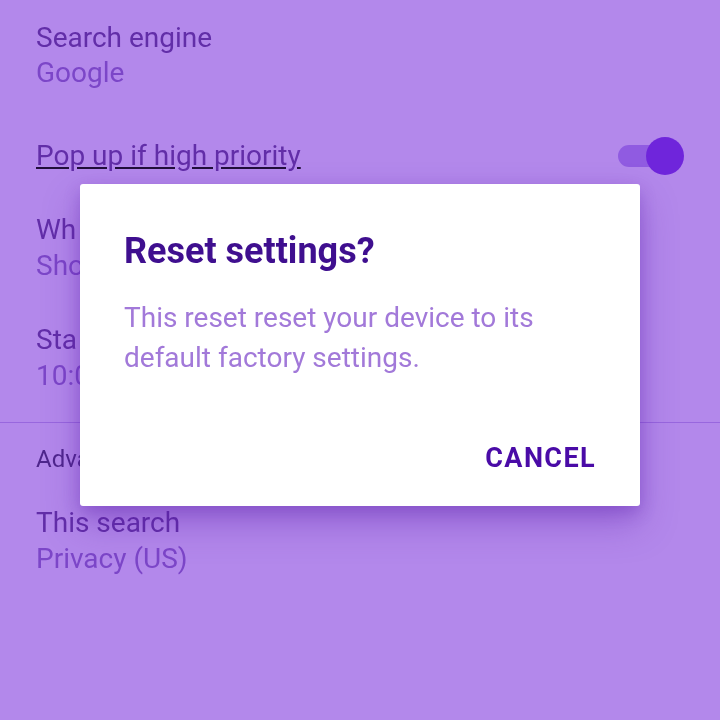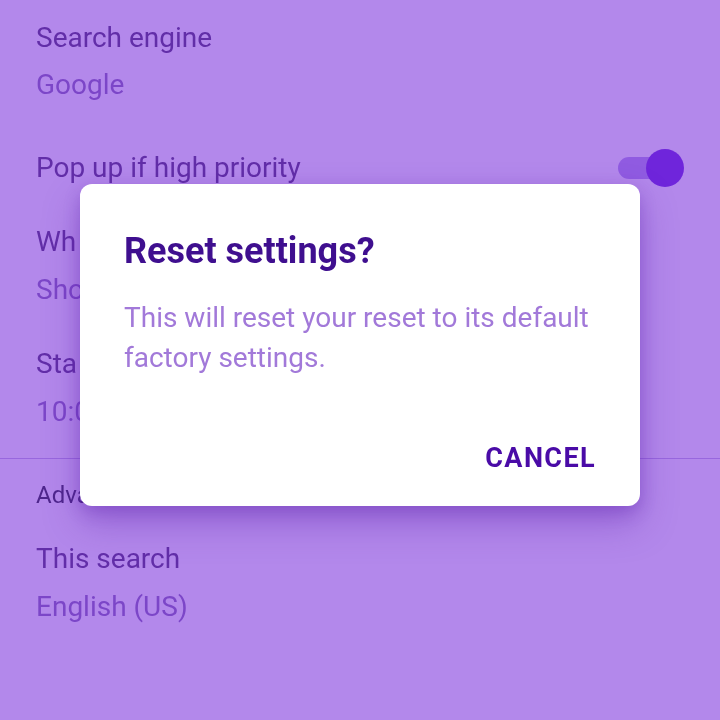--- a/index.html
+++ b/index.html
@@ -20,29 +20,30 @@
 
   .setting-item .title {
     font-size: 28px;
     color: #5a2b99;
     line-height: 1.3;
   }
 
   .setting-item .subtitle {
     font-size: 28px;
     color: #7e4dc5;
-    margin-top: 12px;
+    margin-top: 0;
     line-height: 1.2;
   }
 
   .setting-item.toggle-row {
     display: flex;
     align-items: center;
     justify-content: space-between;
     padding: 28px 0 18px 0;
+    text-decoration: underline;
   }
 
   .toggle {
     position: relative;
     width: 66px;
     height: 36px;
   }
   .toggle .track {
     position: absolute;
     top: 7px;
@@ -79,21 +80,21 @@
     inset: 0;
     background: rgba(120, 55, 210, 0.28);
   }
 
   .dialog {
     position: absolute;
     top: 184px;
     left: 80px;
     width: 560px;
     background: #ffffff;
-    border-radius: 12px;
+    border-radius: 3px;
     box-shadow: 0 18px 36px rgba(90, 30, 170, 0.34), 0 6px 16px rgba(90, 30, 170, 0.28);
     padding: 46px 44px 32px 44px;
   }
 
   .dialog-title {
     font-size: 36px;
     font-weight: 700;
     color: #3f0f8f;
     margin-bottom: 26px;
   }
@@ -151,27 +152,27 @@
     <div class="title">Sta</div>
     <div class="subtitle">10:0</div>
   </div>
 
   <div class="divider"></div>
 
   <div class="section-header">Adva</div>
 
   <div class="setting-item">
     <div class="title">This search</div>
-    <div class="subtitle">English (US)</div>
+    <div class="subtitle">Privacy (US)</div>
   </div>
 
 
 </div>
 
 <div class="scrim"></div>
 
 <div class="dialog">
   <div class="dialog-title">Reset settings?</div>
-  <div class="dialog-body">This will reset your reset to its default factory settings.</div>
+  <div class="dialog-body">This reset reset your device to its default factory settings.</div>
   <div class="dialog-actions">
     <button class="dialog-btn">CANCEL</button>
   </div>
 </div>
 
 </body></html>

